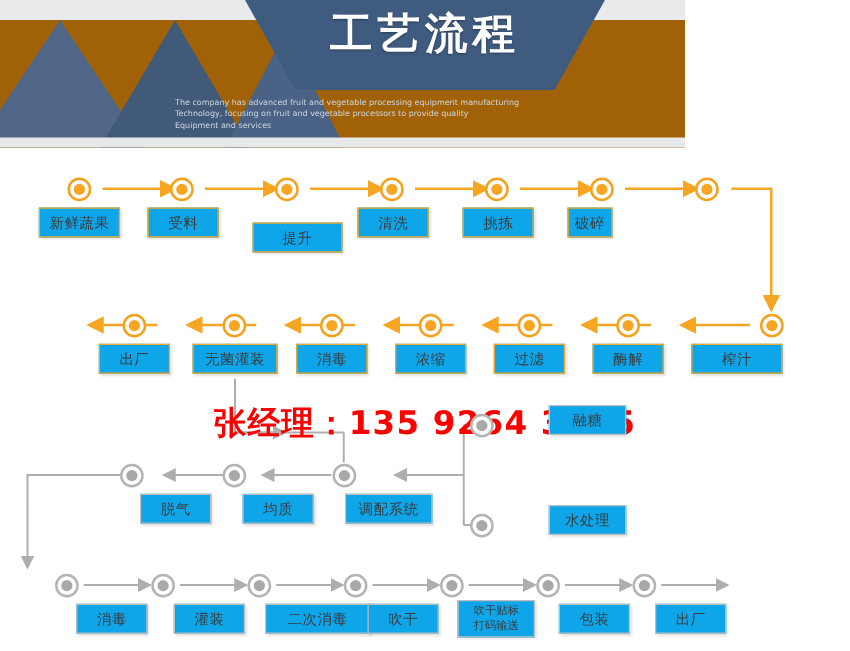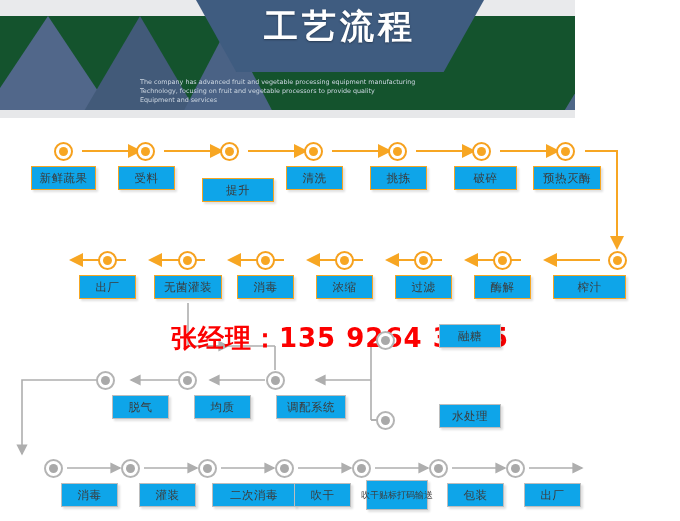--- a/index.html
+++ b/index.html
@@ -6,23 +6,22 @@
   body{
     width:680px;height:521px;
     background:#ffffff;
     font-family:"DejaVu Sans","Liberation Sans",sans-serif;
     overflow:hidden;
     position:relative;
   }
   
   .banner{
     position:absolute;left:0;top:0;width:548px;height:118px;
-    background:#14532d;
+    background:#a16207;
     overflow:hidden;
-    padding-left:27px;
   }
   .banner .strip-top{
     position:absolute;left:0;top:0;width:680px;height:16px;
     background:#e9eaec;
   }
   .banner .strip-bot{
     position:absolute;left:0;bottom:0;width:680px;height:8px;
     background:#e7e8ea;
   }
   .tri{position:absolute;width:0;height:0;border-style:solid;}
@@ -65,21 +64,21 @@
   .node.g{border:2.5px solid #b4b4b4;background:#fff;}
   .node.g::after{content:"";position:absolute;left:2.5px;top:2.5px;
         width:9px;height:9px;border-radius:50%;background:#a9a9a9;}
 
   .box{position:absolute;box-sizing:border-box;height:24px;
        display:flex;align-items:center;justify-content:center;
        background:#0ea5e9;font-size:11.5px;color:#3b3b3b;
        letter-spacing:.5px;white-space:nowrap;}
   .box.o{border:1.6px solid #f5a623;box-shadow:1.5px 1.5px 2px rgba(0,0,0,.12);}
   .box.g{border:1.4px solid #bdbdbd;box-shadow:1.5px 1.5px 2px rgba(0,0,0,.12);margin-left:36px;}
-  .box.two{height:30px;flex-direction:row;justify-content:center;
+  .box.two{height:30px;flex-direction:column;justify-content:center;
        line-height:12px;font-size:9px;letter-spacing:0;}
 
   .phone{
     position:absolute;left:0;right:0;top:203px;text-align:center;
     color:#fc0000;font-size:26px;font-weight:bold;letter-spacing:1px;
     font-family:"DejaVu Sans","Liberation Sans",sans-serif;
   }
 </style>
 </head>
 <body>
@@ -180,22 +179,21 @@
   <div class="node o" style="left:304px;top:24px"></div>
   <div class="node o" style="left:388px;top:24px"></div>
   <div class="node o" style="left:472px;top:24px"></div>
   <div class="node o" style="left:556px;top:24px"></div>
 
   <div class="box o" style="left:31px;top:48px;width:65px">新鲜蔬果</div>
   <div class="box o" style="left:118px;top:48px;width:57px">受料</div>
   <div class="box o" style="left:202px;top:60px;width:72px">提升</div>
   <div class="box o" style="left:286px;top:48px;width:57px">清洗</div>
   <div class="box o" style="left:370px;top:48px;width:57px">挑拣</div>
-  <div class="box o" style="left:454px;top:48px;width:63px">破碎</div>
-  <div class="box o" style="left:533px;top:48px;width:68px">预热灭酶</div>
+  <div class="box o" style="left:454px;top:48px;width:36px">破碎</div>
 
   <div class="phone">张经理：135 9264 3205</div>
 
   <div class="node o" style="left:98px;top:133px"></div>
   <div class="node o" style="left:178px;top:133px"></div>
   <div class="node o" style="left:256px;top:133px"></div>
   <div class="node o" style="left:335px;top:133px"></div>
   <div class="node o" style="left:414px;top:133px"></div>
   <div class="node o" style="left:493px;top:133px"></div>
   <div class="node o" style="left:608px;top:133px"></div>

